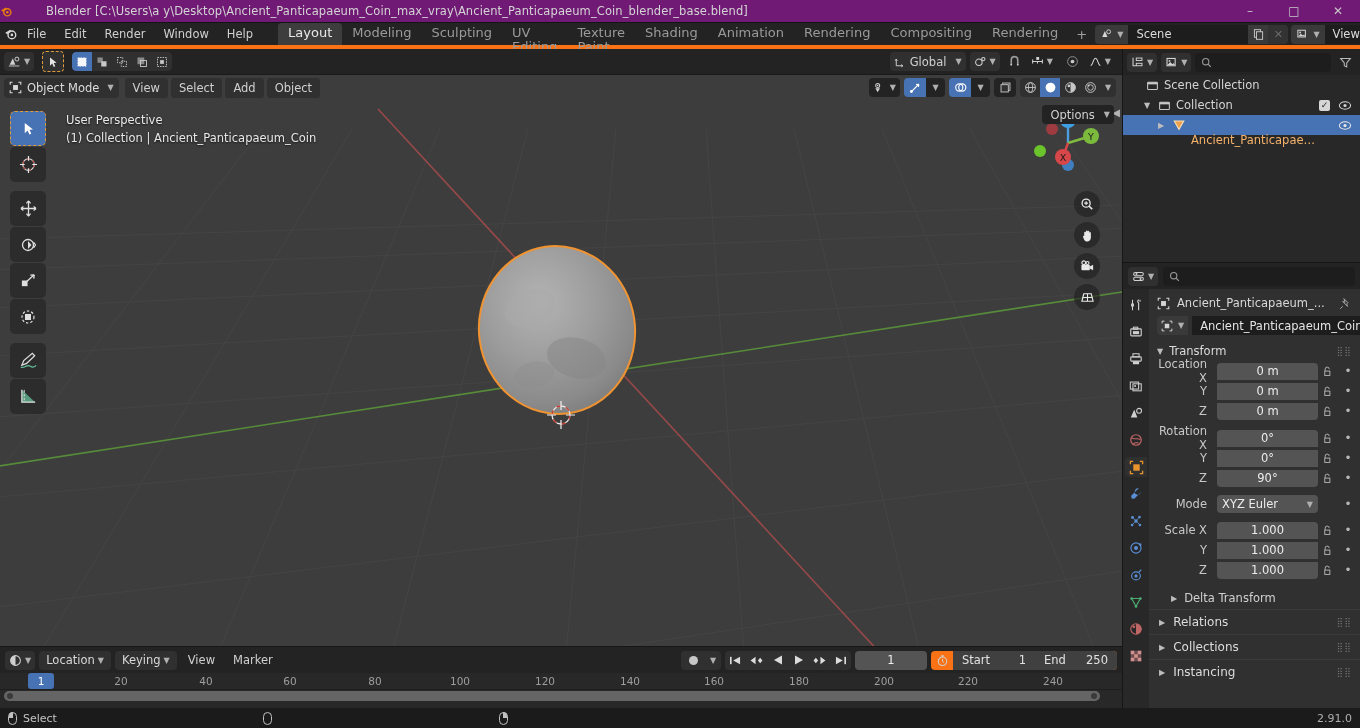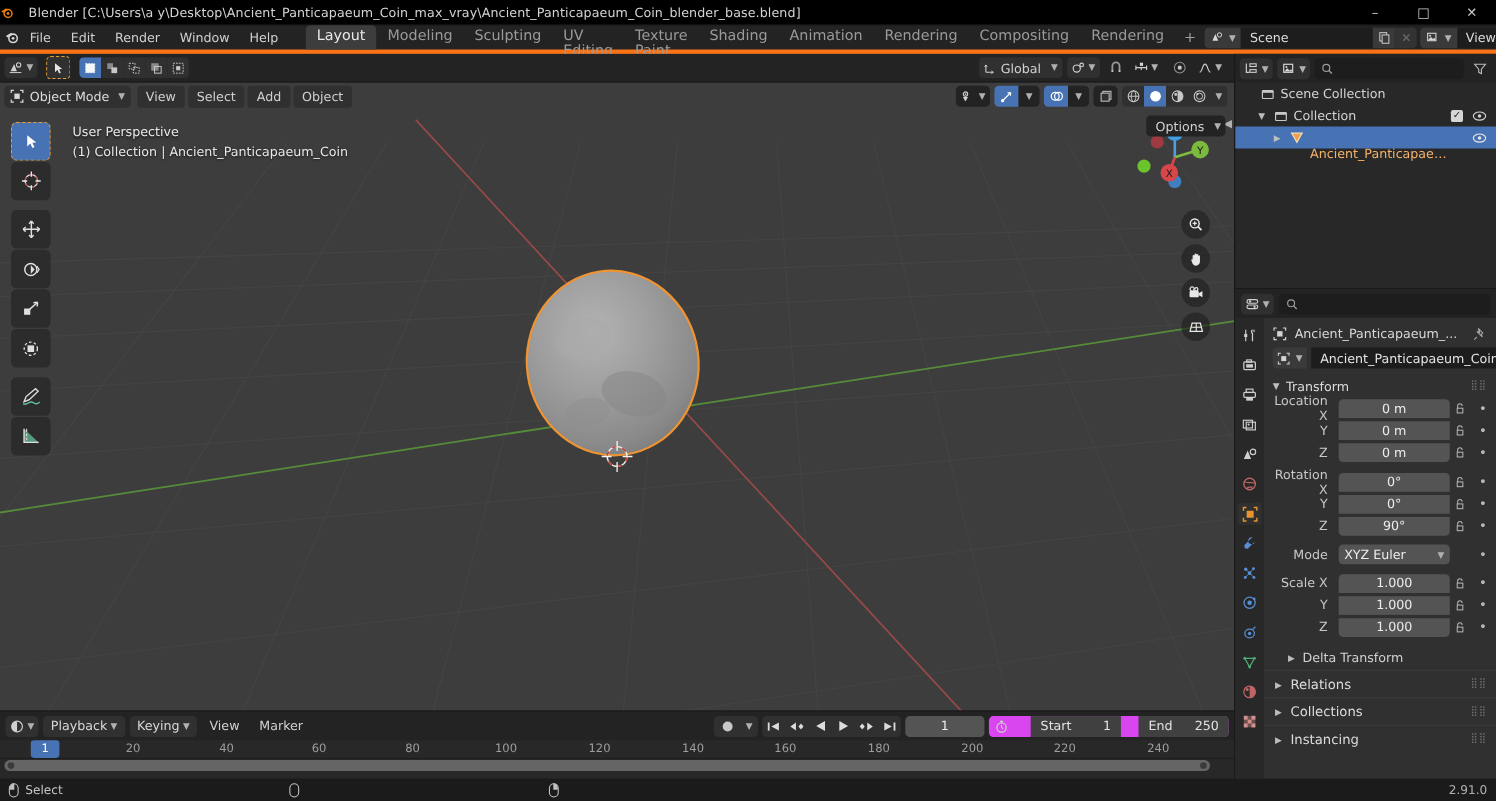--- a/index.html
+++ b/index.html
@@ -9,22 +9,23 @@
     font-family: "DejaVu Sans", "Liberation Sans", sans-serif;
     font-size: 11px;
     color: #e5e5e5;
     overflow: hidden;
     -webkit-font-smoothing: antialiased;
   }
   .app { position: relative; width: 1360px; height: 728px; }
 
   
   .titlebar {
-    height: 23px; background: #000000; display: flex; align-items: center;
+    height: 23px; background: #701a75; display: flex; align-items: center;
     border-bottom: 1px solid #141414;
+    gap: 20px;
   }
   .title-icon { width: 26px; text-align: center; font-size: 12px; color: #e87d0d; }
   .title-text { font-size: 11.5px; color: #d4d4d4; letter-spacing: 0.1px; }
   .win-btns { margin-left: auto; display: flex; height: 100%; }
   .win-btn {
     width: 44px; height: 100%; display: flex; align-items: center; justify-content: center;
     color: #c8c8c8; font-size: 12px;
   }
 
   
@@ -158,21 +159,21 @@
   .rec-dot i { width: 9px; height: 9px; border-radius: 50%; background: #c8c8c8; display: block; }
   .transport { display: flex; align-items: center; background: #303030; border-radius: 4px; height: 19px; }
   .transport > div {
     width: 21px; height: 19px; display: flex; align-items: center; justify-content: center;
     color: #dcdcdc; font-size: 10px;
   }
   .frame-fld {
     width: 72px; height: 19px; background: #545454; border-radius: 4px;
     display: flex; align-items: center; justify-content: center; font-size: 11.5px; color: #ececec;
   }
-  .se-grp { display: flex; align-items: center; background: #d946ef; border-radius: 4px; height: 19px; gap: 16px; }
+  .se-grp { display: flex; align-items: center; background: #f97316; border-radius: 4px; height: 19px; gap: 0; }
   .se-ico { width: 22px; display: flex; align-items: center; justify-content: center; color: #d0d0d0; }
   .se-fld {
     display: flex; align-items: center; justify-content: space-between; background: #404040;
     height: 19px; width: 82px; padding: 0 9px; font-size: 11.5px; color: #e2e2e2;
   }
   .se-fld:first-of-type { border-radius: 0; }
   .tl-ruler {
     position: relative; height: 17px; background: #282828; border-bottom: 1px solid #1e1e1e;
   }
   .tick { position: absolute; top: 2px; font-size: 10.5px; color: #9e9e9e; transform: translateX(-50%); }
@@ -734,21 +735,21 @@
     <div class="timeline">
       <div class="tl-header">
         <div class="hb">
           <svg width="13" height="13" viewBox="0 0 16 16">
               <circle cx="8" cy="8" r="6" fill="none" stroke="#d0d0d0" stroke-width="1.3"></circle>
               <path d="M8 2 A6 6 0 0 0 8 14 Z" fill="#d0d0d0"></path>
             </svg>
           <span class="chev">▼</span>
         </div>
         <div class="tl-playback">
-          <span>Playback</span>
+          <span>Location</span>
           <span class="chev">▼</span>
         </div>
         <div class="tl-playback">
           <span>Keying</span>
           <span class="chev">▼</span>
         </div>
         <div class="tl-mnu">View</div>
         <div class="tl-mnu">Marker</div>
 
         <div class="tl-right">

